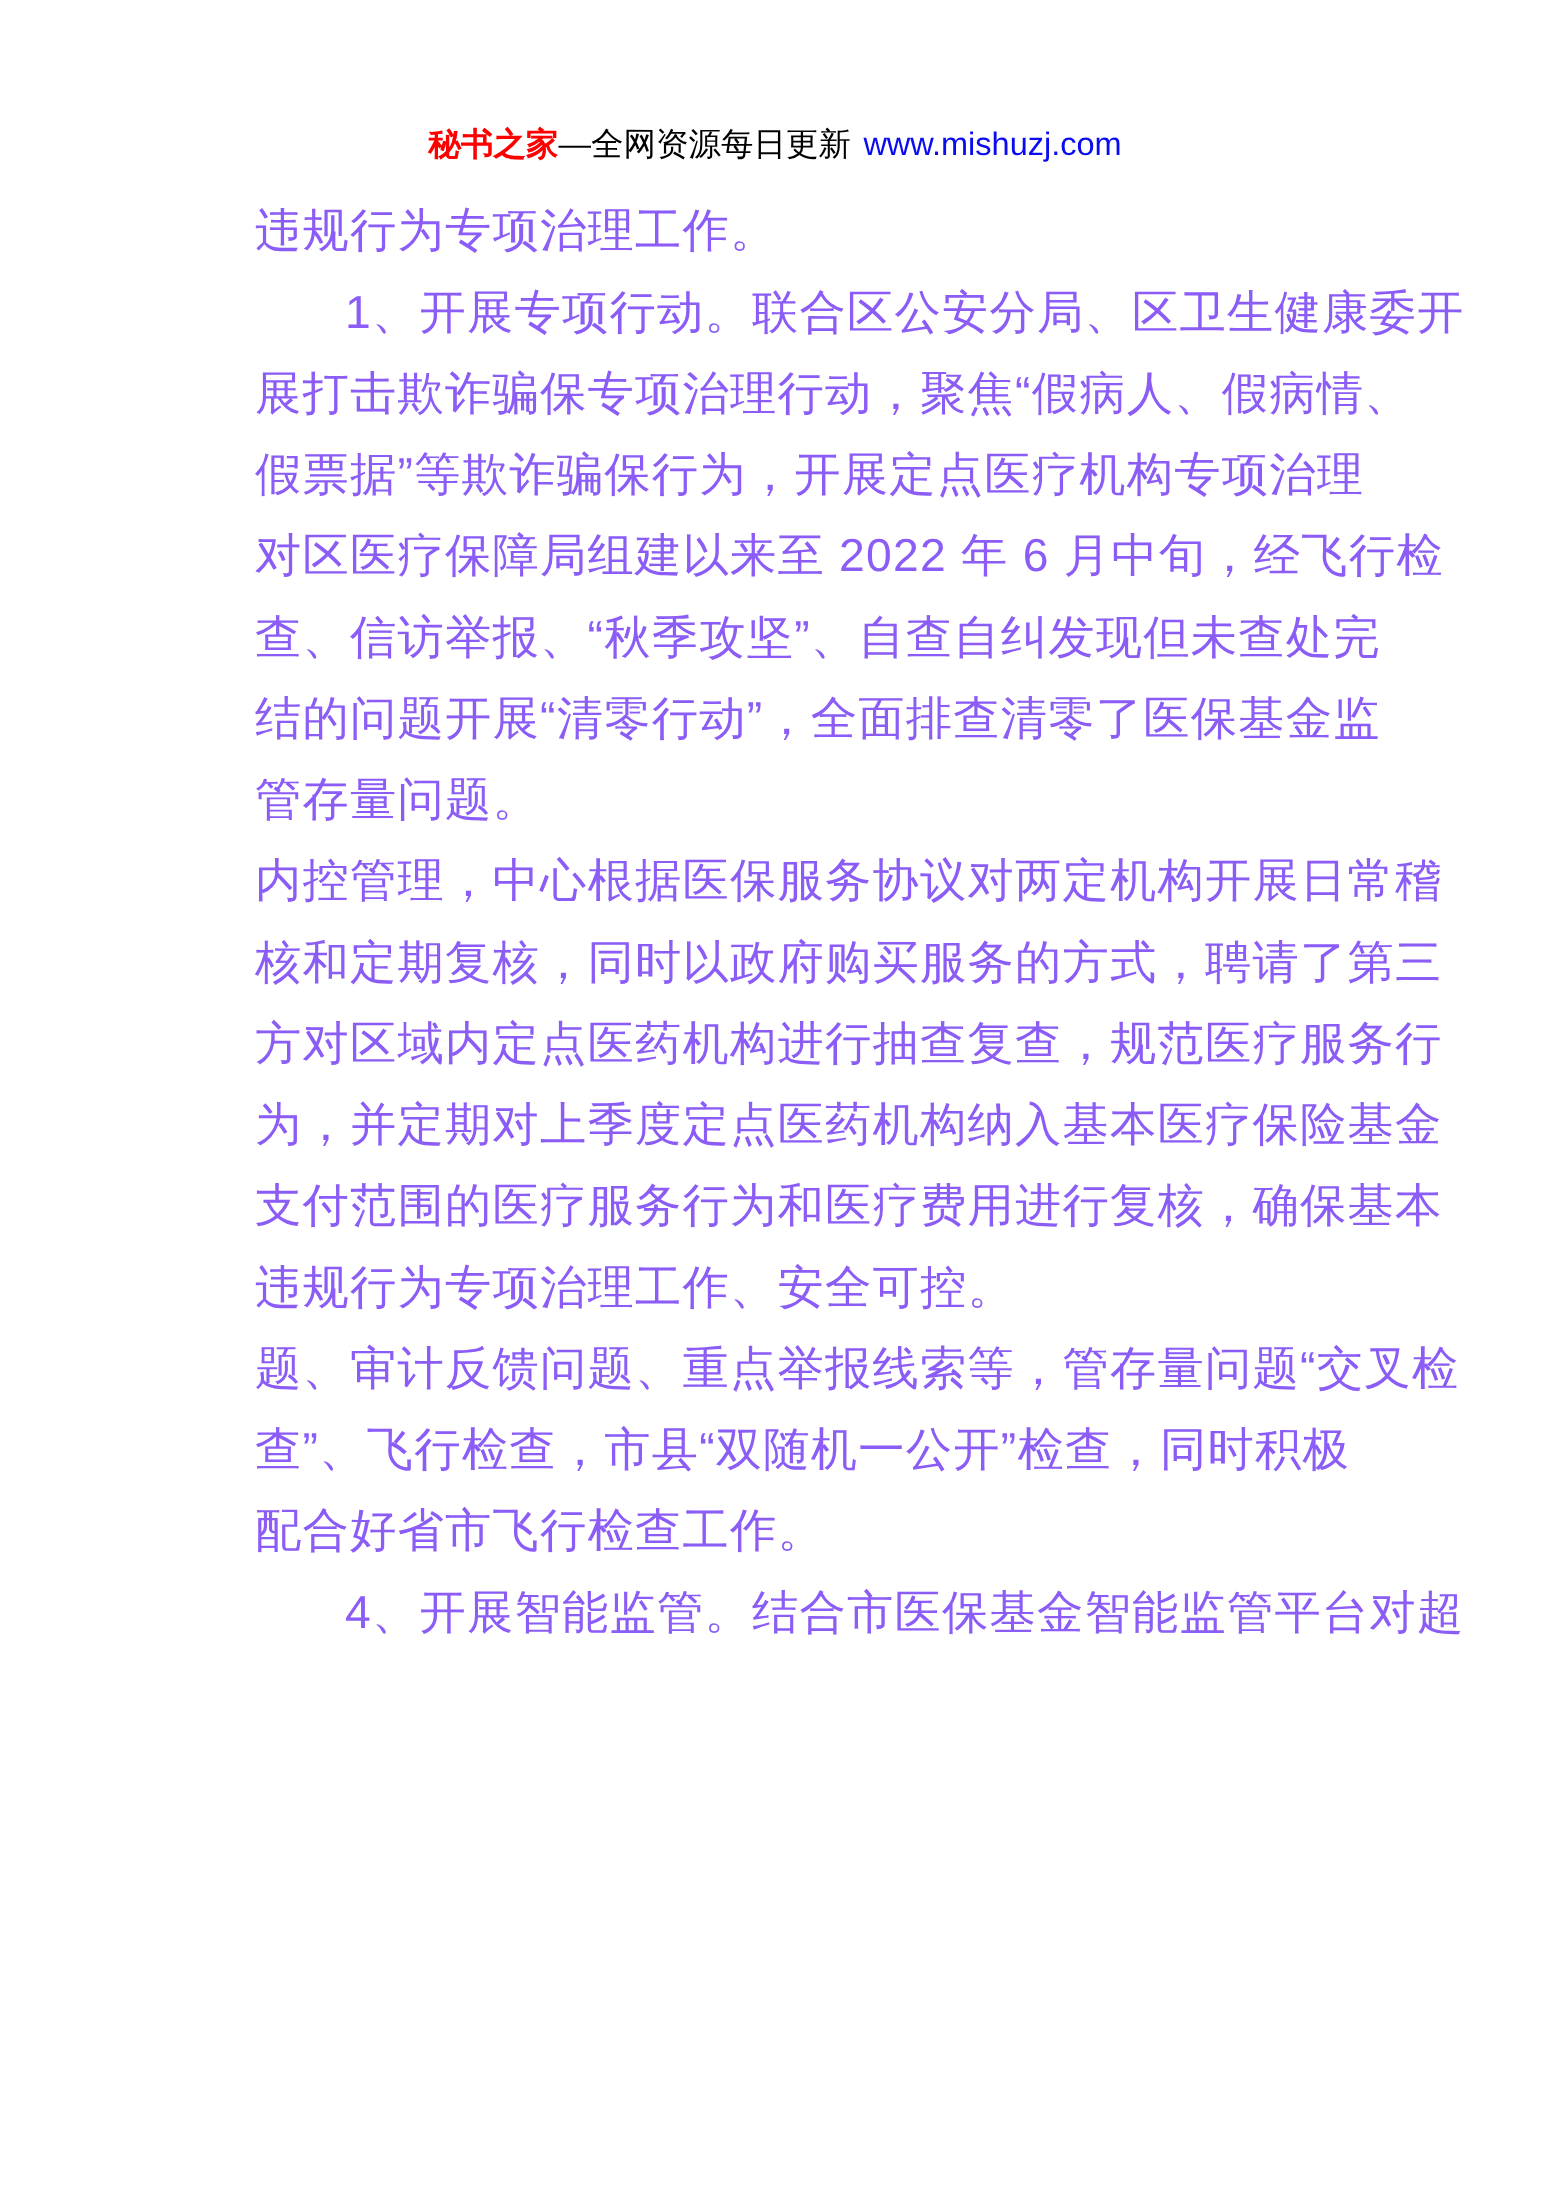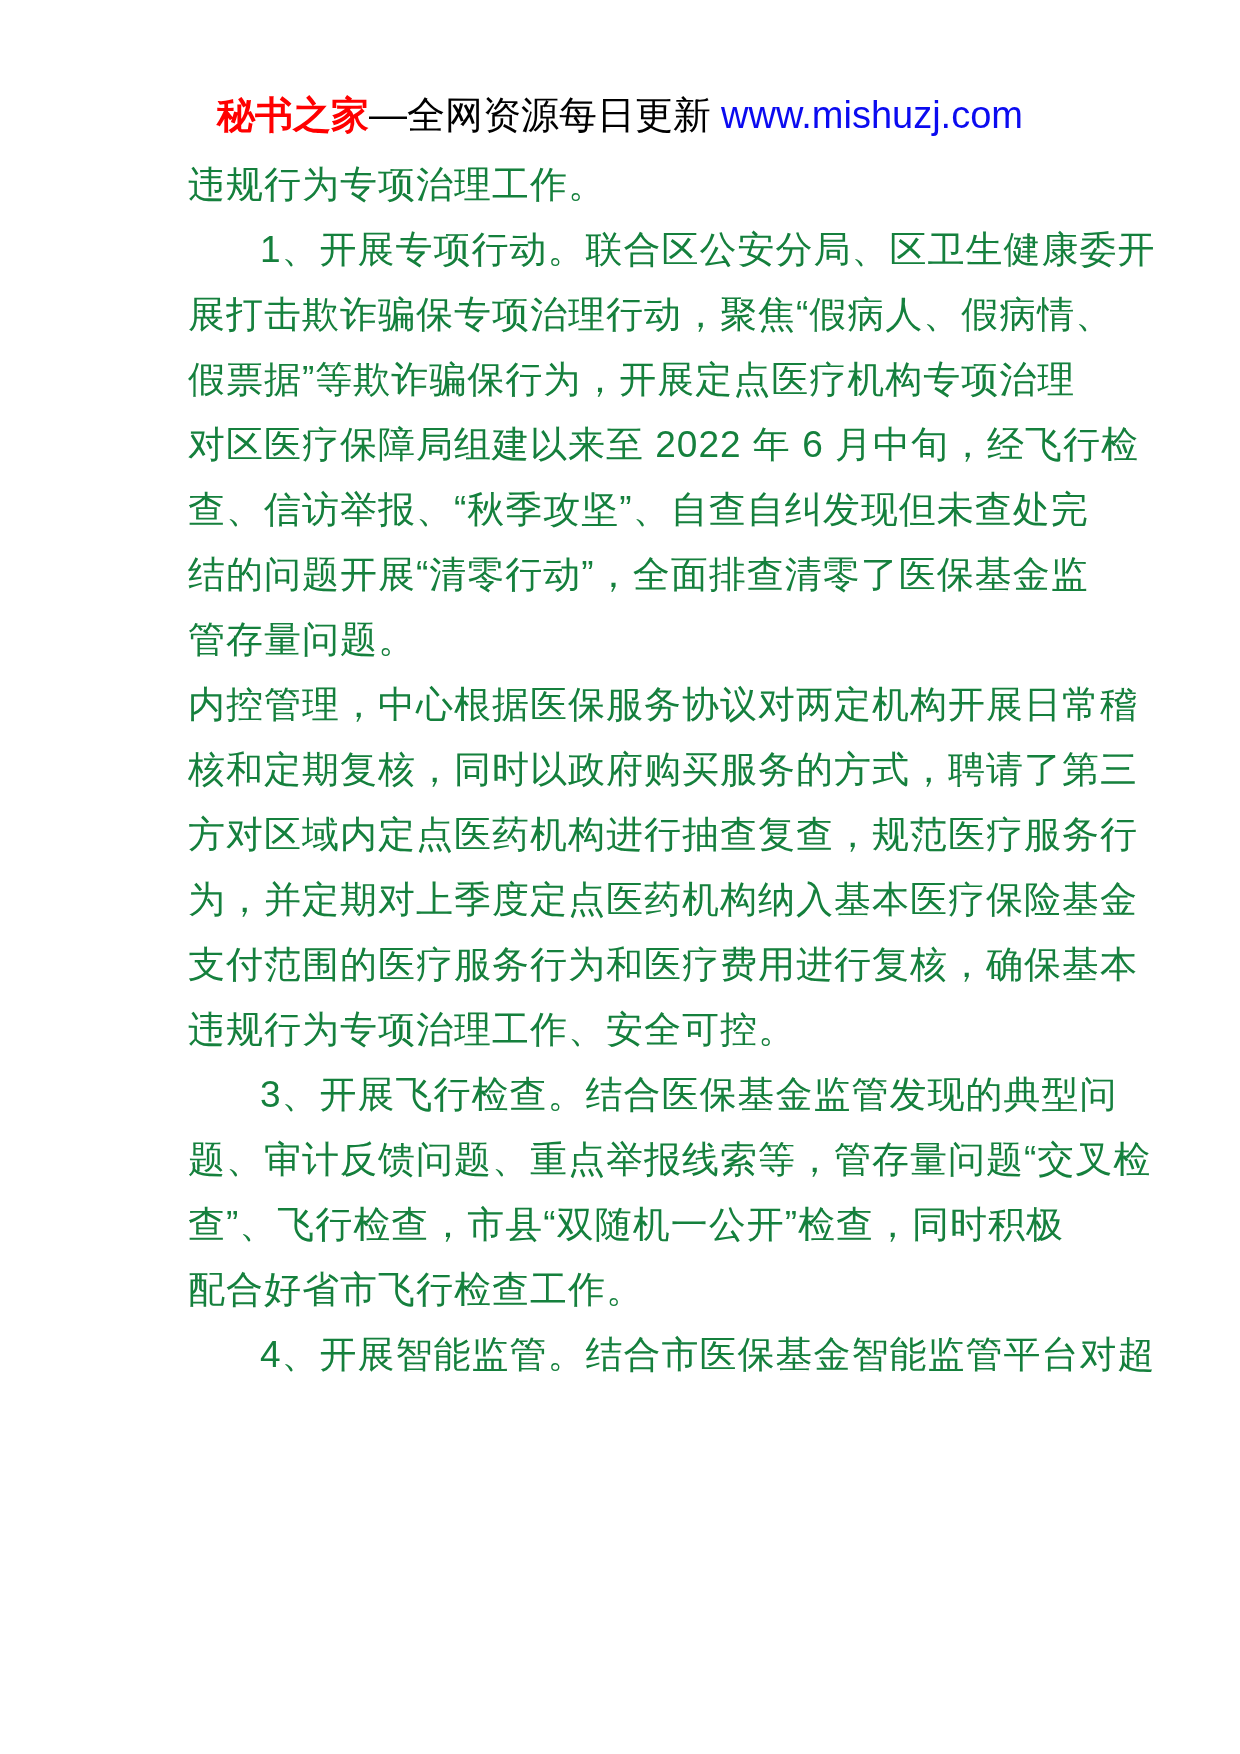--- a/index.html
+++ b/index.html
@@ -13,44 +13,44 @@
     font-family: "Liberation Sans", "DejaVu Sans", sans-serif;
     color: #000000;
     overflow: hidden;
   }
   .doc-header {
     position: absolute;
     top: 90px;
     left: 0;
     width: 100%;
     text-align: center;
-    font-size: 38px;
+    font-size: 26px;
     line-height: 50px;
     white-space: nowrap;
   }
   .doc-header .brand {
     font-weight: bold;
     color: #ff0000;
   }
   .doc-header .tagline {
     color: #000000;
   }
   .doc-header .url {
     color: #0b0bf0;
     margin-left: 10px;
     text-decoration: none;
     font-family: "Liberation Sans", "DejaVu Sans", sans-serif;
   }
   .doc-body {
     position: absolute;
     top: 152px;
-    left: 188px;
+    left: 204px;
     width: 890px;
     font-size: 37px;
-    color: #15803d;
+    color: #8b5cf6;
   }
   .doc-line {
     height: 65px;
     line-height: 65px;
     white-space: nowrap;
     text-align: left;
     letter-spacing: 1px;
   }
   .doc-line.indent {
     padding-left: 72px;
@@ -91,21 +91,20 @@
       <div class="doc-line">核和定期复核，同时以政府购买服务的方式，聘请了第三</div>
 
       <div class="doc-line">方对区域内定点医药机构进行抽查复查，规范医疗服务行</div>
 
       <div class="doc-line">为，并定期对上季度定点医药机构纳入基本医疗保险基金</div>
 
       <div class="doc-line">支付范围的医疗服务行为和医疗费用进行复核，确保基本</div>
 
       <div class="doc-line">违规行为专项治理工作、安全可控。</div>
 
-      <div class="doc-line indent">3、开展飞行检查。结合医保基金监管发现的典型问</div>
 
       <div class="doc-line">题、审计反馈问题、重点举报线索等，管存量问题“交叉检</div>
 
       <div class="doc-line">查”、飞行检查，市县“双随机一公开”检查，同时积极</div>
 
       <div class="doc-line">配合好省市飞行检查工作。</div>
 
       <div class="doc-line indent">4、开展智能监管。结合市医保基金智能监管平台对超</div>
     </div>
 

